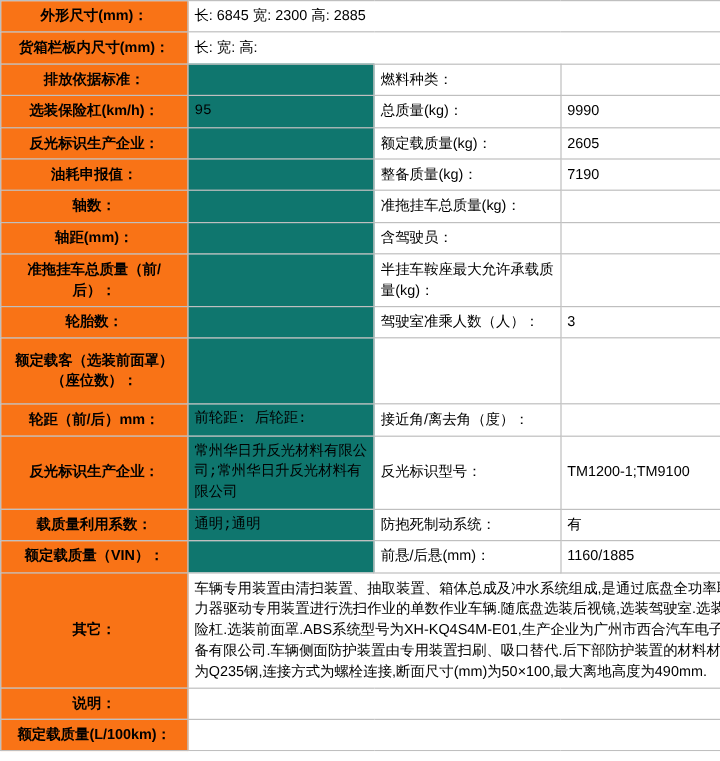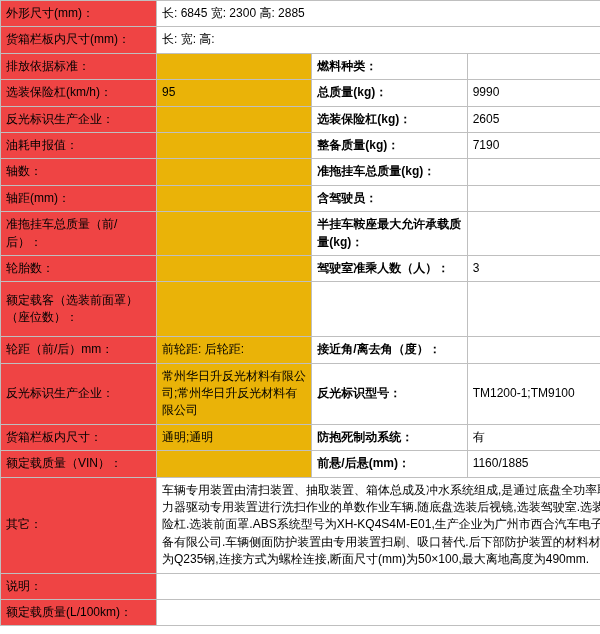--- a/index.html
+++ b/index.html
@@ -25,30 +25,32 @@
   }
   table.spec td {
     border: 1px solid #bfbfbf;
     padding: 4px 5px;
     vertical-align: middle;
     font-size: 12px;
     line-height: 1.45;
     word-break: break-all;
   }
   td.lbl {
-    font-weight: normal;
-    background: #ef4444;
+    font-weight: bold;
+    background: #f97316;
     width: 145px;
+    text-align: center;
   }
   td.val {
     width: 155px;
-    background: #eab308;
+    background: #0f766e;
+    font-family: Liberation Mono, monospace;
   }
   td.lbl2 {
-    font-weight: bold;
+    font-weight: normal;
     width: 145px;
   }
   td.val2 {
     width: 155px;
   }
   td.wide {
     width: 455px;
   }
   .notes {
     line-height: 1.6;
@@ -78,21 +80,21 @@
       </tr>
       <tr>
         <td class="lbl">选装保险杠(km/h)：</td>
         <td class="val">95</td>
         <td class="lbl2">总质量(kg)：</td>
         <td class="val2">9990</td>
       </tr>
       <tr>
         <td class="lbl">反光标识生产企业：</td>
         <td class="val"></td>
-        <td class="lbl2">选装保险杠(kg)：</td>
+        <td class="lbl2">额定载质量(kg)：</td>
         <td class="val2">2605</td>
       </tr>
       <tr>
         <td class="lbl">油耗申报值：</td>
         <td class="val"></td>
         <td class="lbl2">整备质量(kg)：</td>
         <td class="val2">7190</td>
       </tr>
       <tr>
         <td class="lbl">轴数：</td>
@@ -130,21 +132,21 @@
         <td class="lbl2">接近角/离去角（度）：</td>
         <td class="val2"></td>
       </tr>
       <tr>
         <td class="lbl">反光标识生产企业：</td>
         <td class="val">常州华日升反光材料有限公司;常州华日升反光材料有限公司</td>
         <td class="lbl2">反光标识型号：</td>
         <td class="val2">TM1200-1;TM9100</td>
       </tr>
       <tr>
-        <td class="lbl">货箱栏板内尺寸：</td>
+        <td class="lbl">载质量利用系数：</td>
         <td class="val">通明;通明</td>
         <td class="lbl2">防抱死制动系统：</td>
         <td class="val2">有</td>
       </tr>
       <tr>
         <td class="lbl">额定载质量（VIN）：</td>
         <td class="val"></td>
         <td class="lbl2">前悬/后悬(mm)：</td>
         <td class="val2">1160/1885</td>
       </tr>

